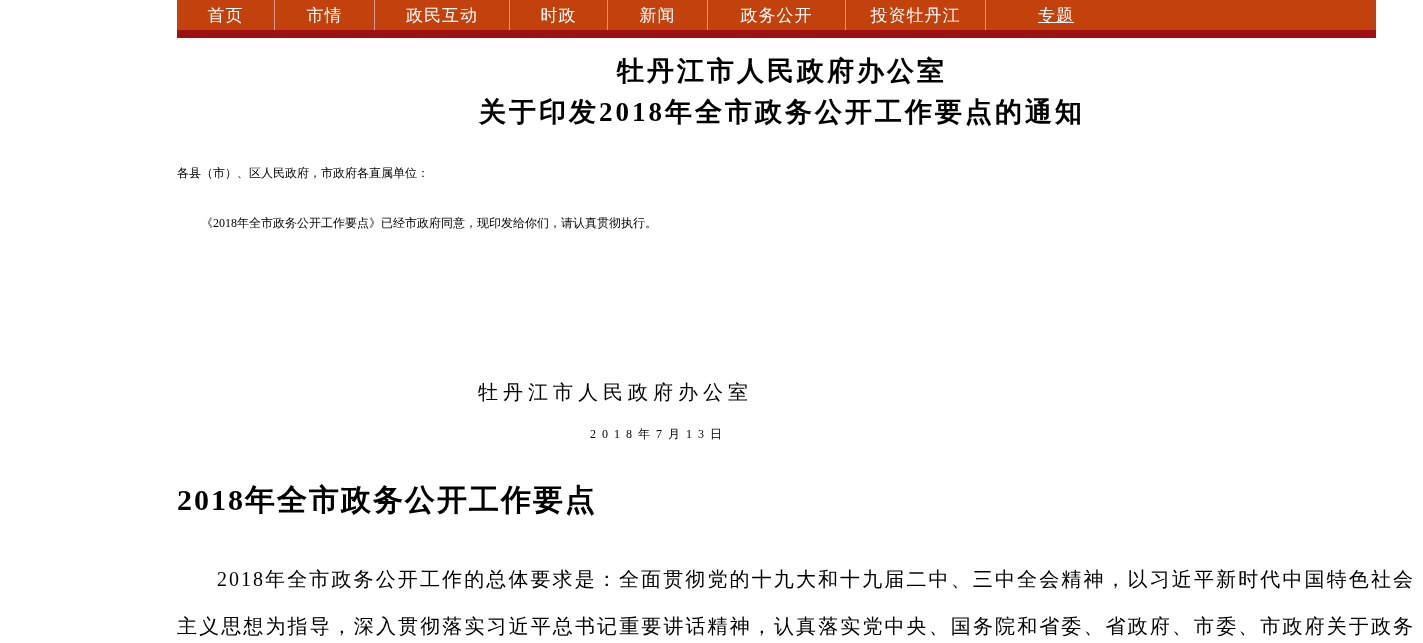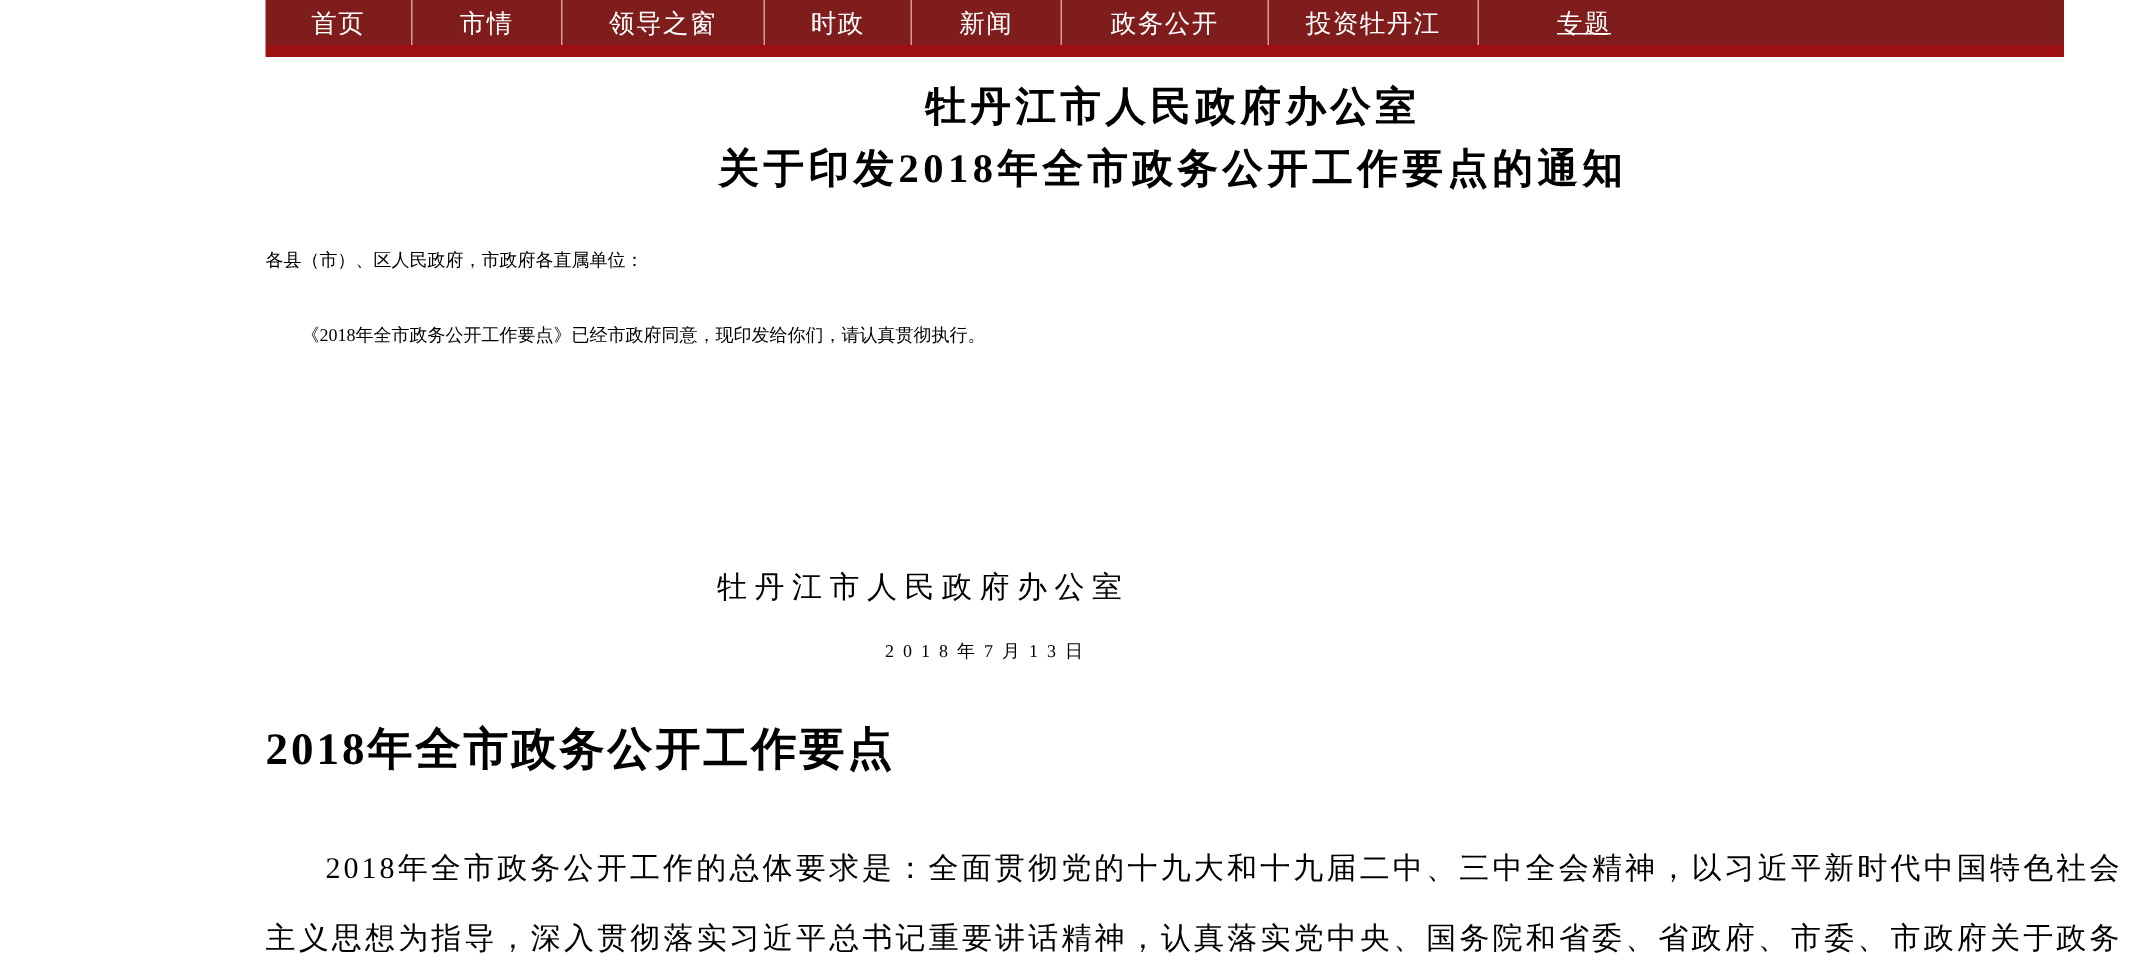--- a/index.html
+++ b/index.html
@@ -12,21 +12,21 @@
   }
 
   
   .navbar {
     position: absolute; left: 177px; top: 0;
     width: 1199px;
   }
   .nav-row {
     display: flex;
     height: 30px;
-    background: #7f1d1d;
+    background: #c2410c;
   }
   .nav-item {
     display: flex; align-items: center; justify-content: center;
     height: 30px;
     color: #ffffff;
     font-family: "Liberation Sans", "DejaVu Sans", sans-serif;
     font-size: 17px;
     letter-spacing: 1px;
     text-decoration: none;
     border-right: 1px solid #dd9a92;
@@ -105,21 +105,21 @@
     letter-spacing: 2px;
   }
 </style>
 </head>
 <body>
 
 <div class="navbar">
   <div class="nav-row">
     <a class="nav-item">首页</a>
     <a class="nav-item">市情</a>
-    <a class="nav-item">领导之窗</a>
+    <a class="nav-item">政民互动</a>
     <a class="nav-item">时政</a>
     <a class="nav-item">新闻</a>
     <a class="nav-item">政务公开</a>
     <a class="nav-item">投资牡丹江</a>
     <a class="nav-item">专题</a>
   </div>
   <div class="nav-strip"></div>
 </div>
 
 <div class="content">

